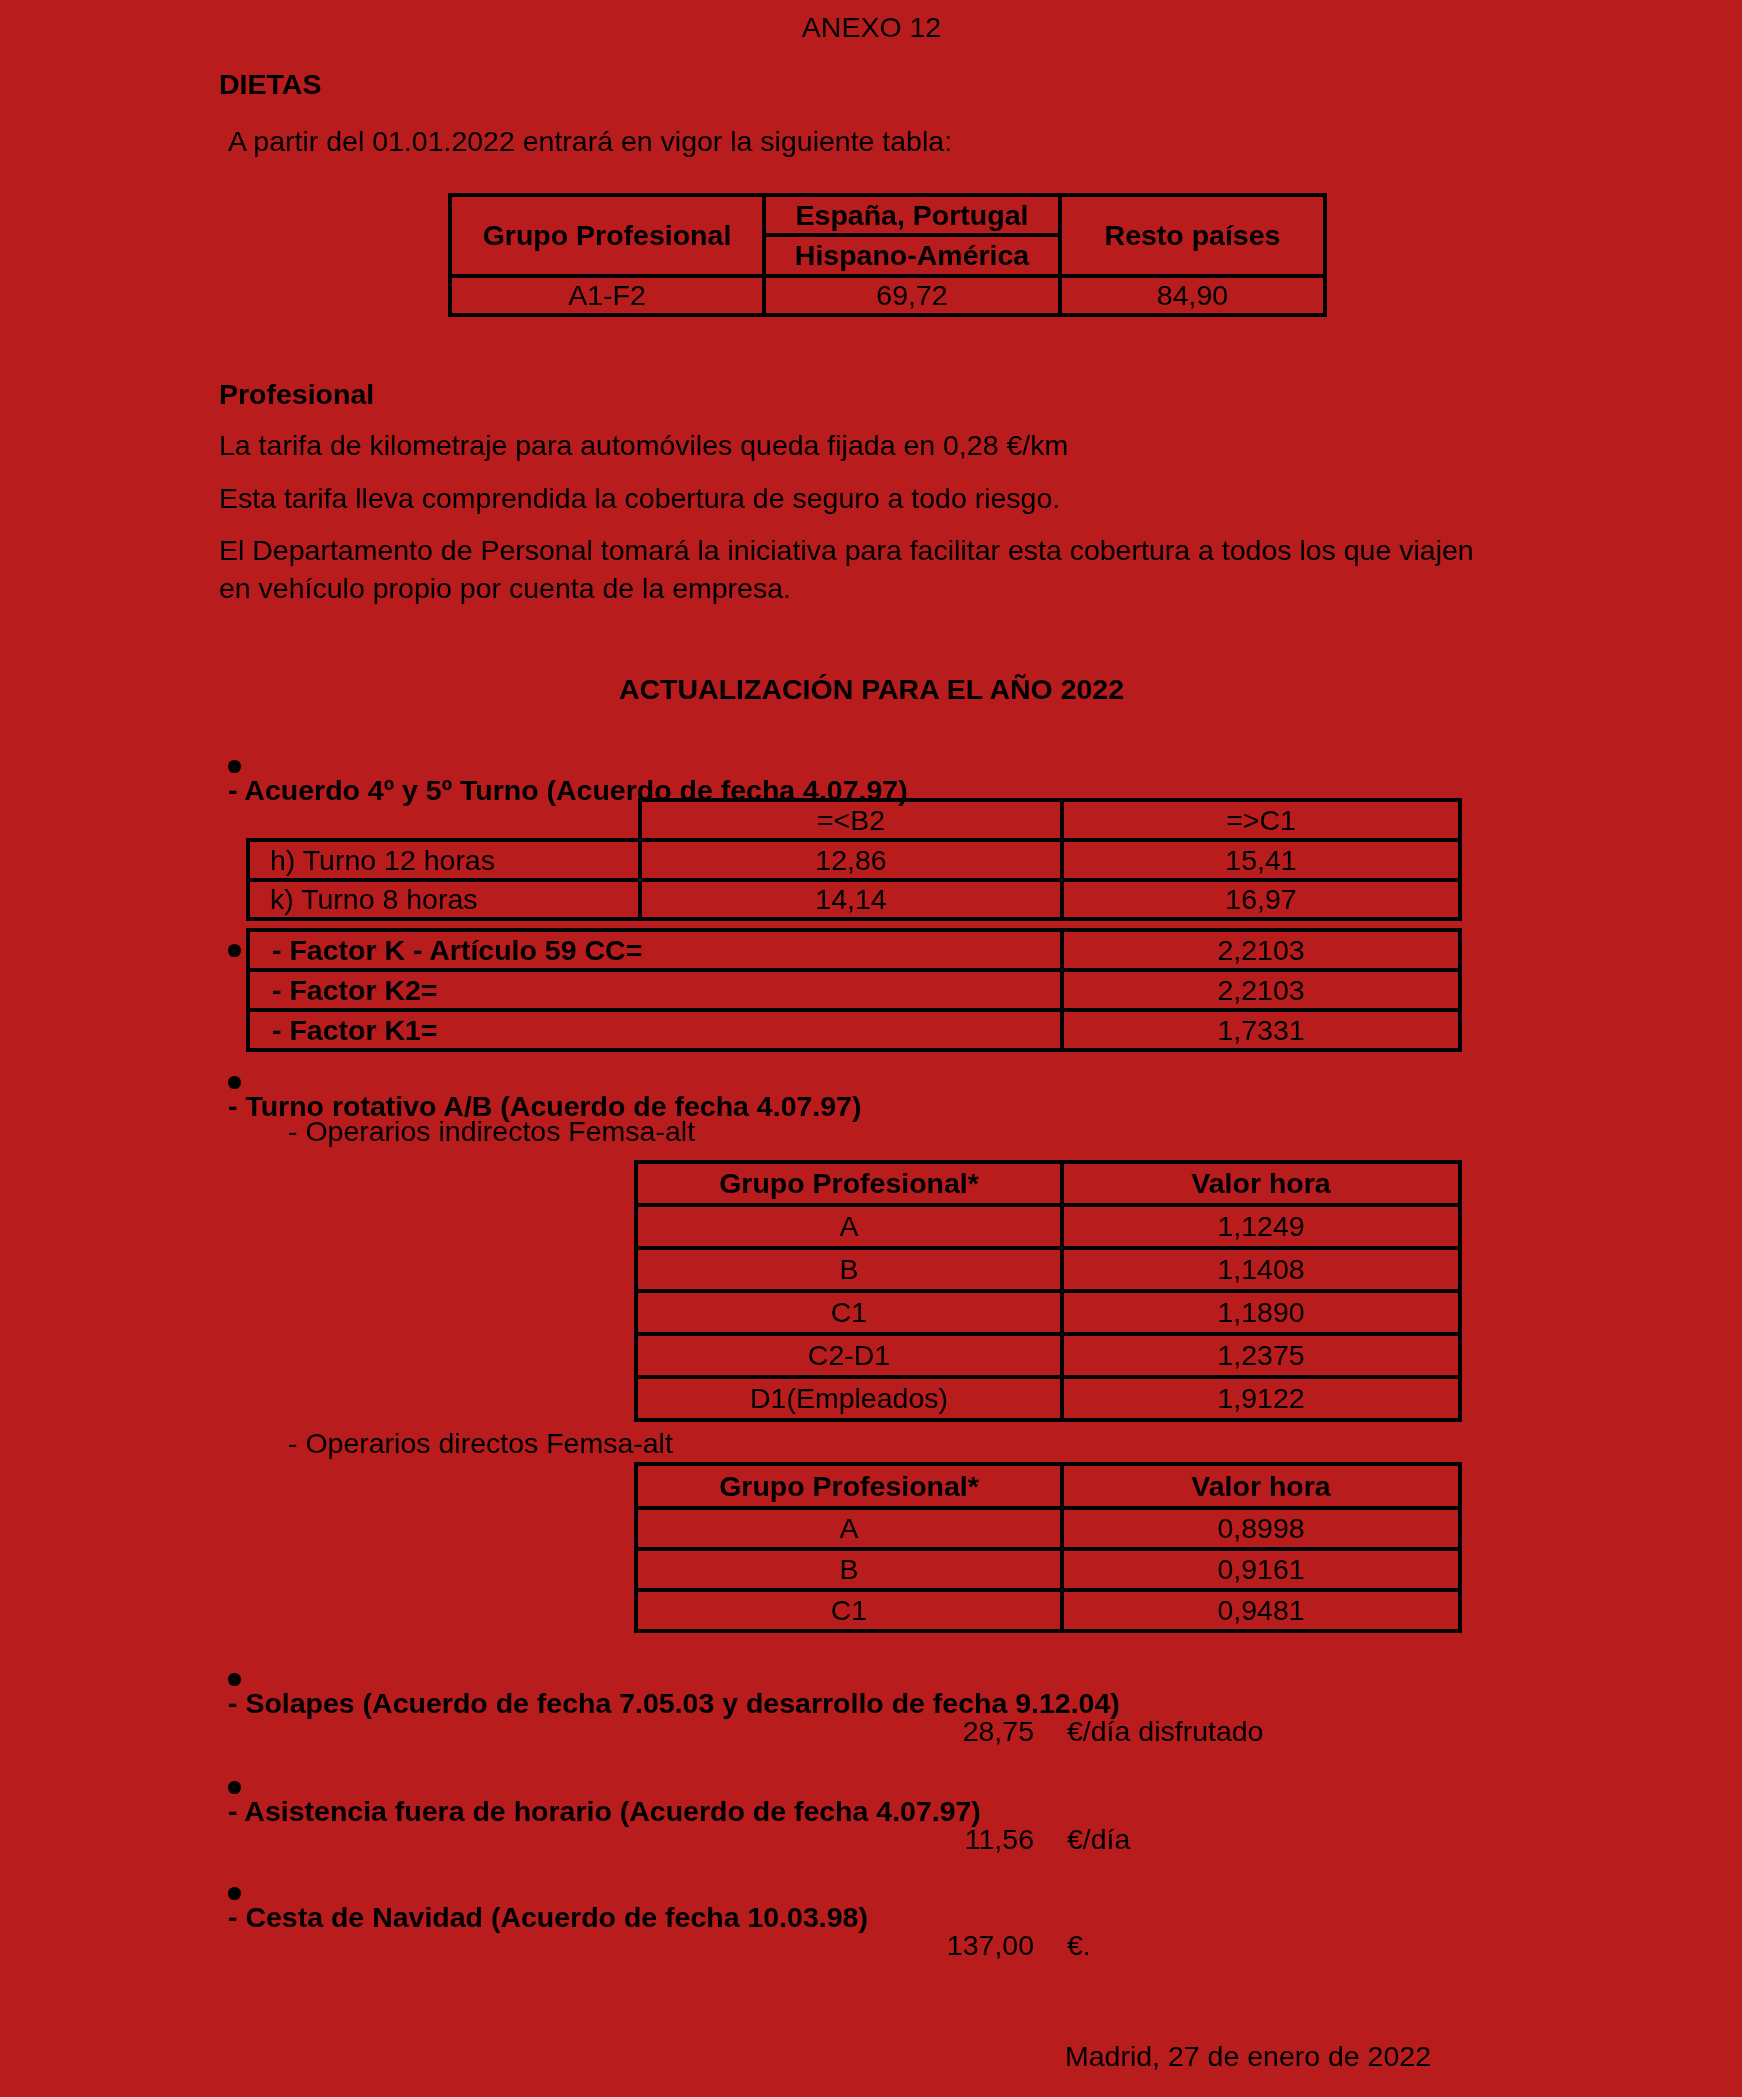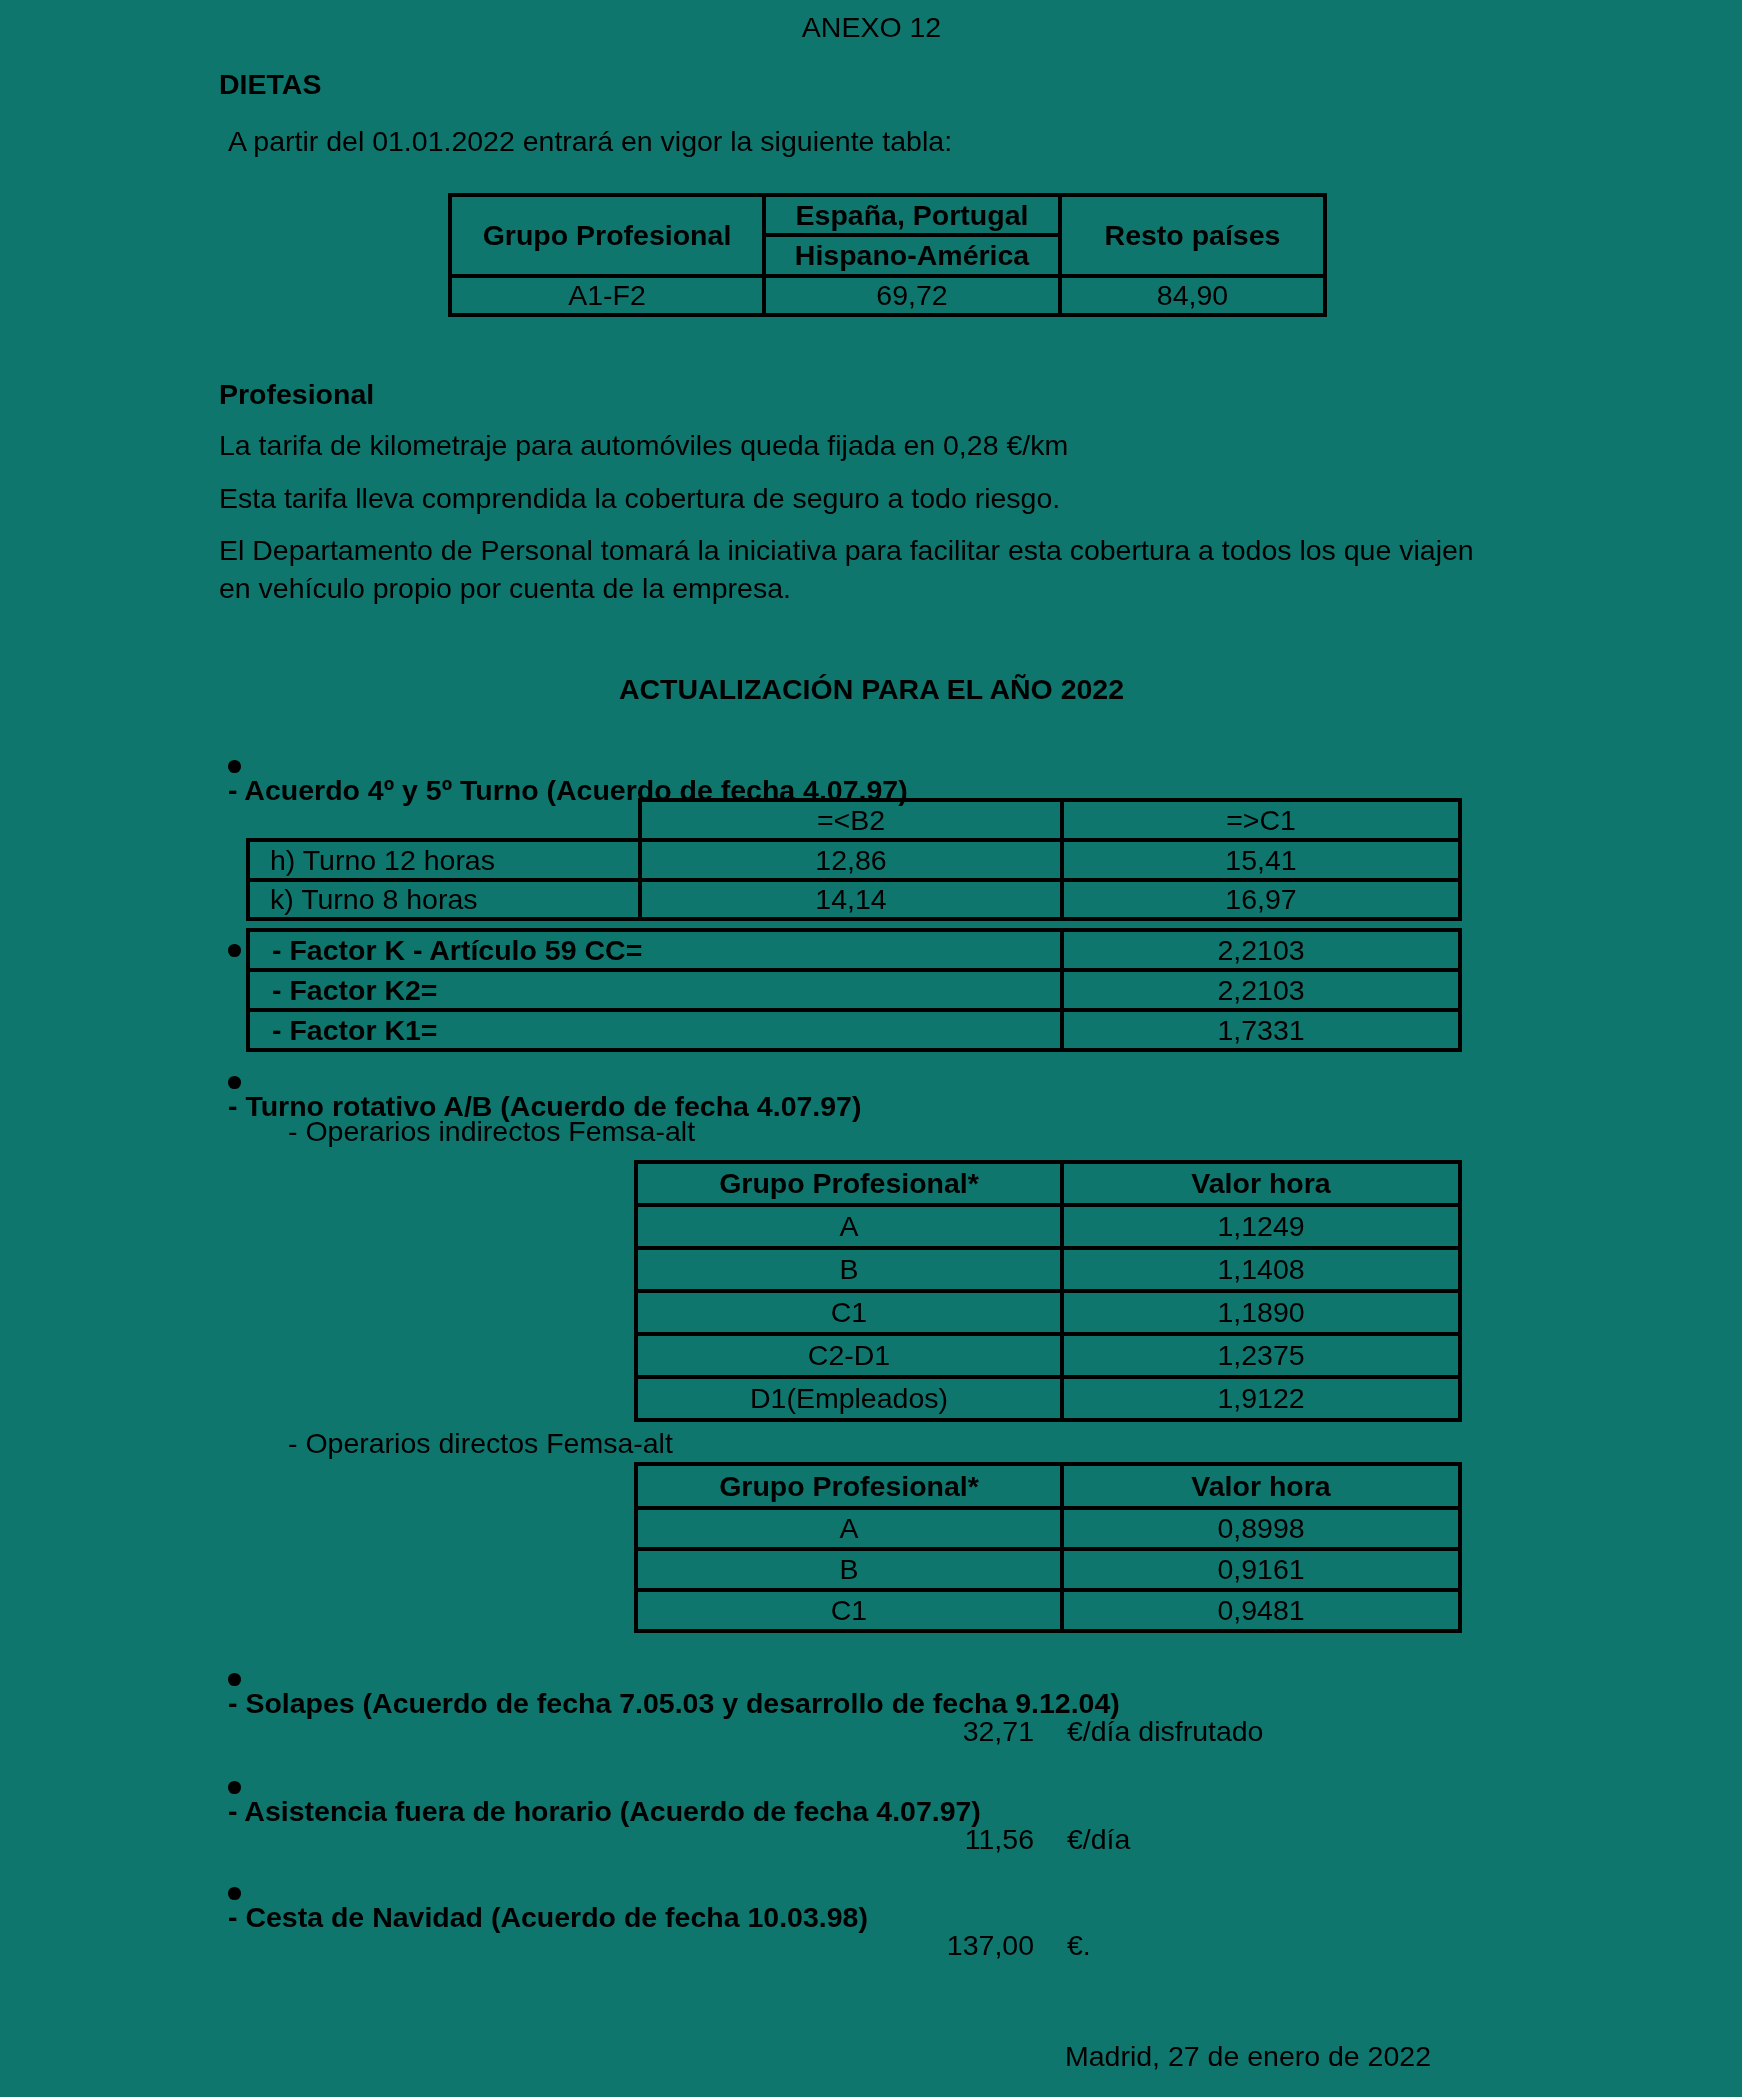--- a/index.html
+++ b/index.html
@@ -1,20 +1,20 @@
 <!DOCTYPE html>
 <html style="font-size:12.7px"><head>
 <meta charset="utf-8">
 <style>
   html, body { margin: 0; padding: 0; background: #ffffff; }
   .page {
     position: relative;
     width: 1743px;
     height: 2097px;
-    background: #0f766e;
+    background: #b91c1c;
     color: #000000;
     font-family: "Liberation Sans", sans-serif;
     font-size: 28.5px;
     line-height: 35px;
     overflow: hidden;
   }
   .abs { position: absolute; }
   .b { font-weight: bold; }
   .center { left: 0; width: 1743px; text-align: center; }
 
@@ -210,21 +210,21 @@
       <td>0,9481</td>
     </tr>
   </tbody>
     </table>
 
   <div class="abs bullet-row" style="left:228px; top:1662px;">
     <span class="dot"></span>
     <span class="b">- Solapes (Acuerdo de fecha 7.05.03 y desarrollo de fecha 9.12.04)</span>
   </div>
   <div class="abs value-line" style="left:895px; top:1714px;">
-    <span class="amount">32,71</span><span class="unit">€/día disfrutado</span>
+    <span class="amount">28,75</span><span class="unit">€/día disfrutado</span>
   </div>
 
   <div class="abs bullet-row" style="left:228px; top:1770px;">
     <span class="dot"></span>
     <span class="b">- Asistencia fuera de horario (Acuerdo de fecha 4.07.97)</span>
   </div>
   <div class="abs value-line" style="left:895px; top:1822px;">
     <span class="amount">11,56</span><span class="unit">€/día</span>
   </div>
 

